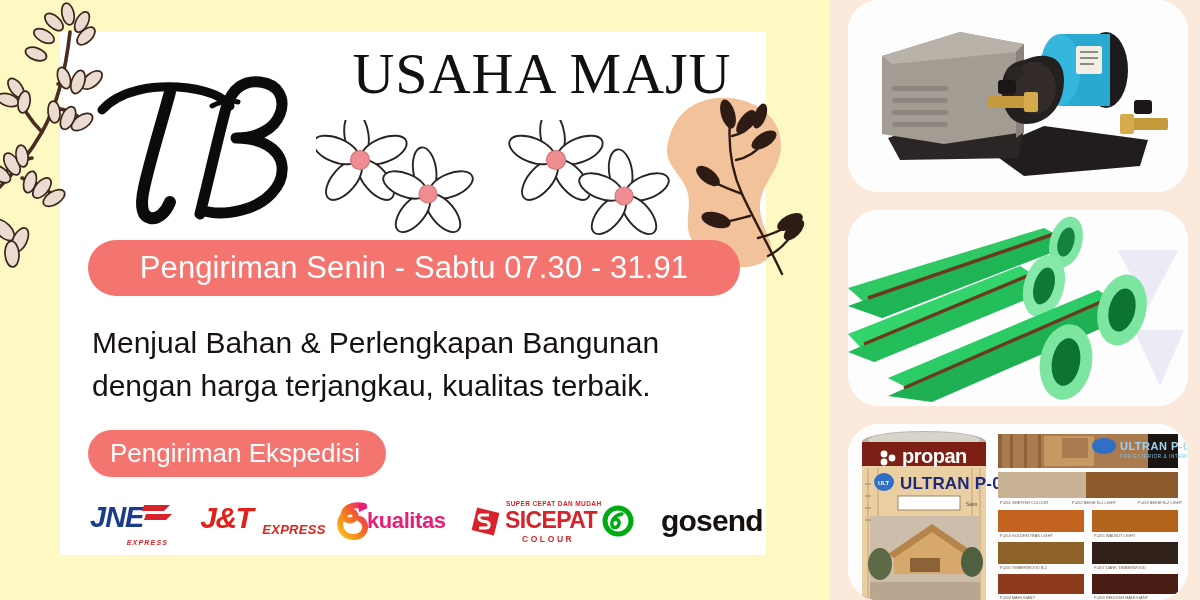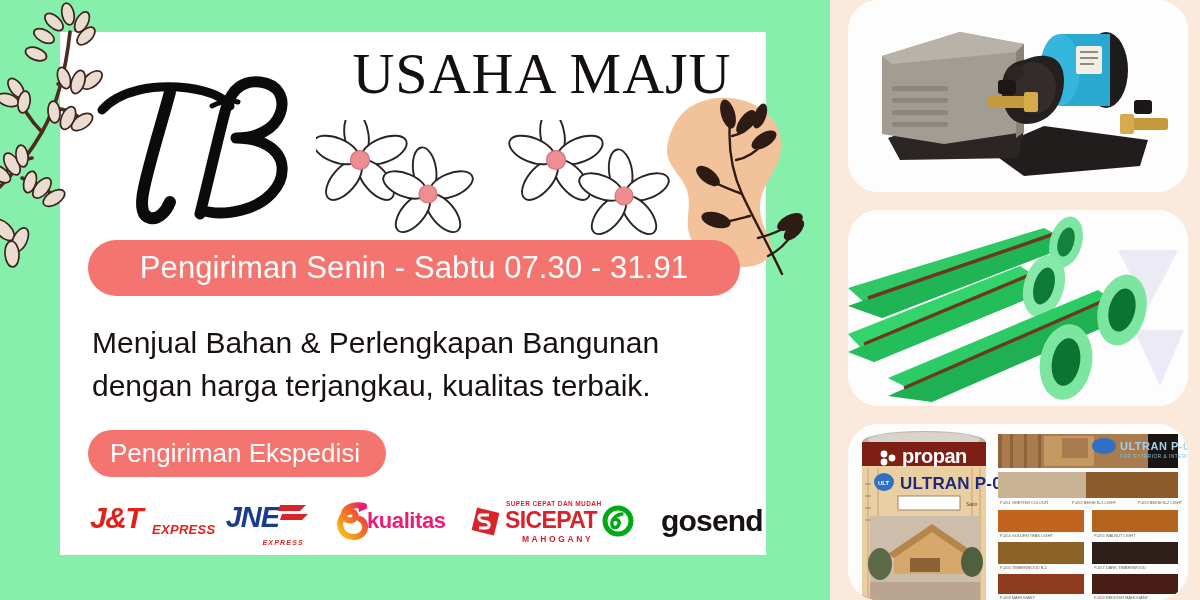--- a/index.html
+++ b/index.html
@@ -14,21 +14,21 @@
     width: 1200px; height: 600px;
     background: #f4cfac;
     display: flex;
   }
 
   
   #left-panel {
     position: relative;
     width: 830px; height: 600px;
     flex: 0 0 830px;
-    background: #86efac;
+    background: #fef9c3;
     overflow: hidden;
   }
 
   
   #branch-deco {
     position: absolute;
     left: -14px; top: -8px;
     width: 150px; height: 290px;
     z-index: 4;
     pointer-events: none;
@@ -358,32 +358,32 @@
 
       <div id="tagline">
         <div>Menjual Bahan &amp; Perlengkapan Bangunan</div>
         <div>dengan harga terjangkau, kualitas terbaik.</div>
       </div>
 
       <div id="ekspedisi-pill" class="pill">Pengiriman Ekspedisi</div>
 
       <div id="couriers">
 
-        <div class="courier jnt">
-          <span class="jnt-main">J&amp;T</span>
-          <span class="jnt-sub">EXPRESS</span>
-        </div>
-
         <div class="courier jne">
           <span class="jne-txt">JNE</span>
           <svg class="jne-bars" viewBox="0 0 30 26">
             <path d="M2 2 L28 2 L22 8 L0 8 Z" fill="#d8232a"></path>
             <path d="M4 11 L30 11 L24 17 L2 17 Z" fill="#d8232a"></path>
           </svg>
           <span class="jne-sub">EXPRESS</span>
+        </div>
+
+        <div class="courier jnt">
+          <span class="jnt-main">J&amp;T</span>
+          <span class="jnt-sub">EXPRESS</span>
         </div>
 
         <div class="courier anteraja">
           <svg class="aj-mark" viewBox="0 0 34 38">
             <defs>
               <linearGradient id="ajg" x1="0" y1="1" x2="1" y2="0">
                 <stop offset="0%" stop-color="#f9c41c"></stop>
                 <stop offset="55%" stop-color="#f36a21"></stop>
                 <stop offset="100%" stop-color="#ea1d76"></stop>
               </linearGradient>
@@ -395,21 +395,21 @@
           <span class="aj-txt">kualitas</span>
         </div>
 
         <div class="courier sicepat">
           <svg class="sc-diamond" viewBox="0 0 31 31">
             <rect x="4" y="4" width="23" height="23" fill="#d8232a" transform="rotate(14 15.5 15.5)"></rect>
             <path d="M19 9 L11 9 C8 9 8 14 12 15 L17 16 C20 17 20 22 16 22 L9 22" fill="none" stroke="#ffffff" stroke-width="3"></path>
           </svg>
           <span class="sc-top">SUPER CEPAT DAN MUDAH</span>
           <span class="sc-main">SICEPAT</span>
-          <span class="sc-sub">MAHOGANY</span>
+          <span class="sc-sub">COLOUR</span>
         </div>
 
         <div class="courier gosend">
           <svg class="gs-mark" viewBox="0 0 32 32">
             <circle cx="16" cy="16" r="13" fill="none" stroke="#00aa13" stroke-width="5"></circle>
             <path d="M20 9 C13 10 9 15 10 20 C11 24 16 23 17 19 C18 15 14 13 11 15" fill="none" stroke="#00aa13" stroke-width="3.4" stroke-linecap="round"></path>
           </svg>
           <span class="gs-txt">gosend</span>
         </div>
 

